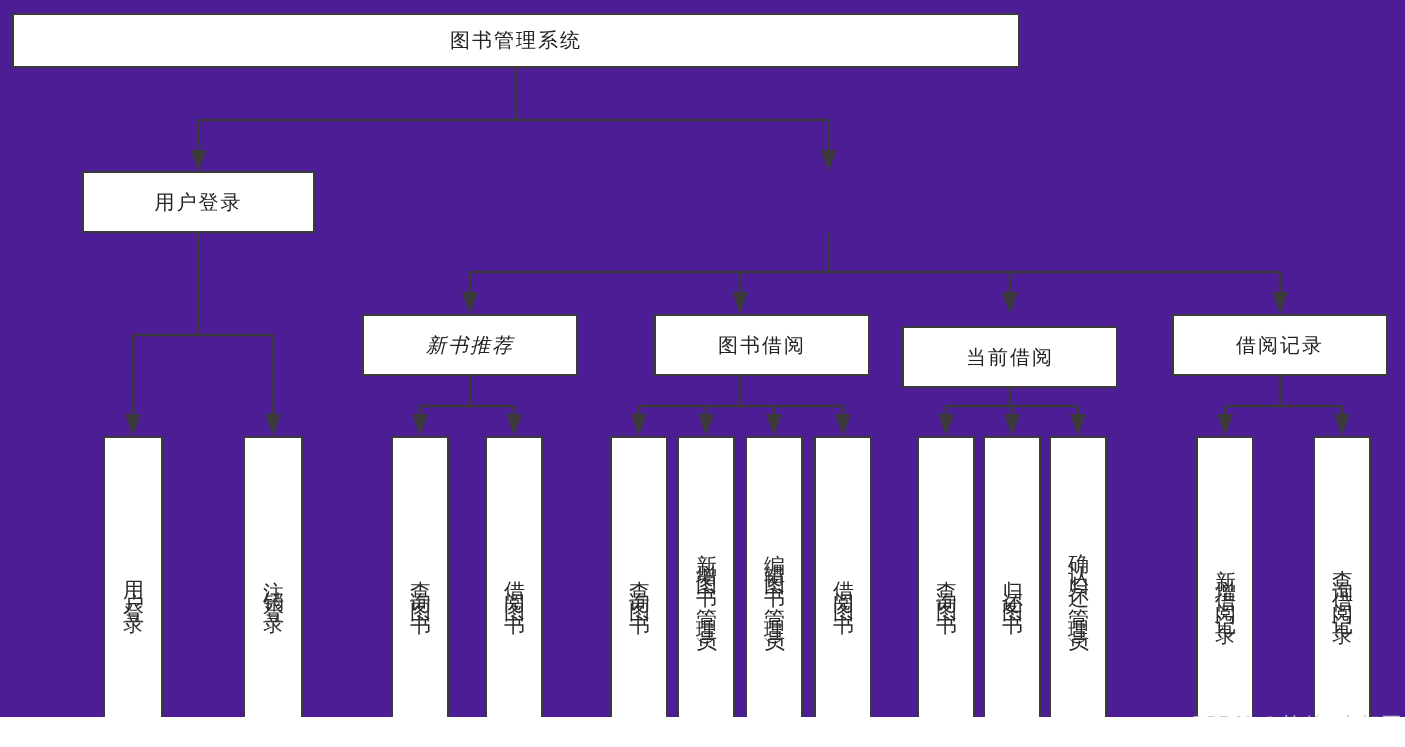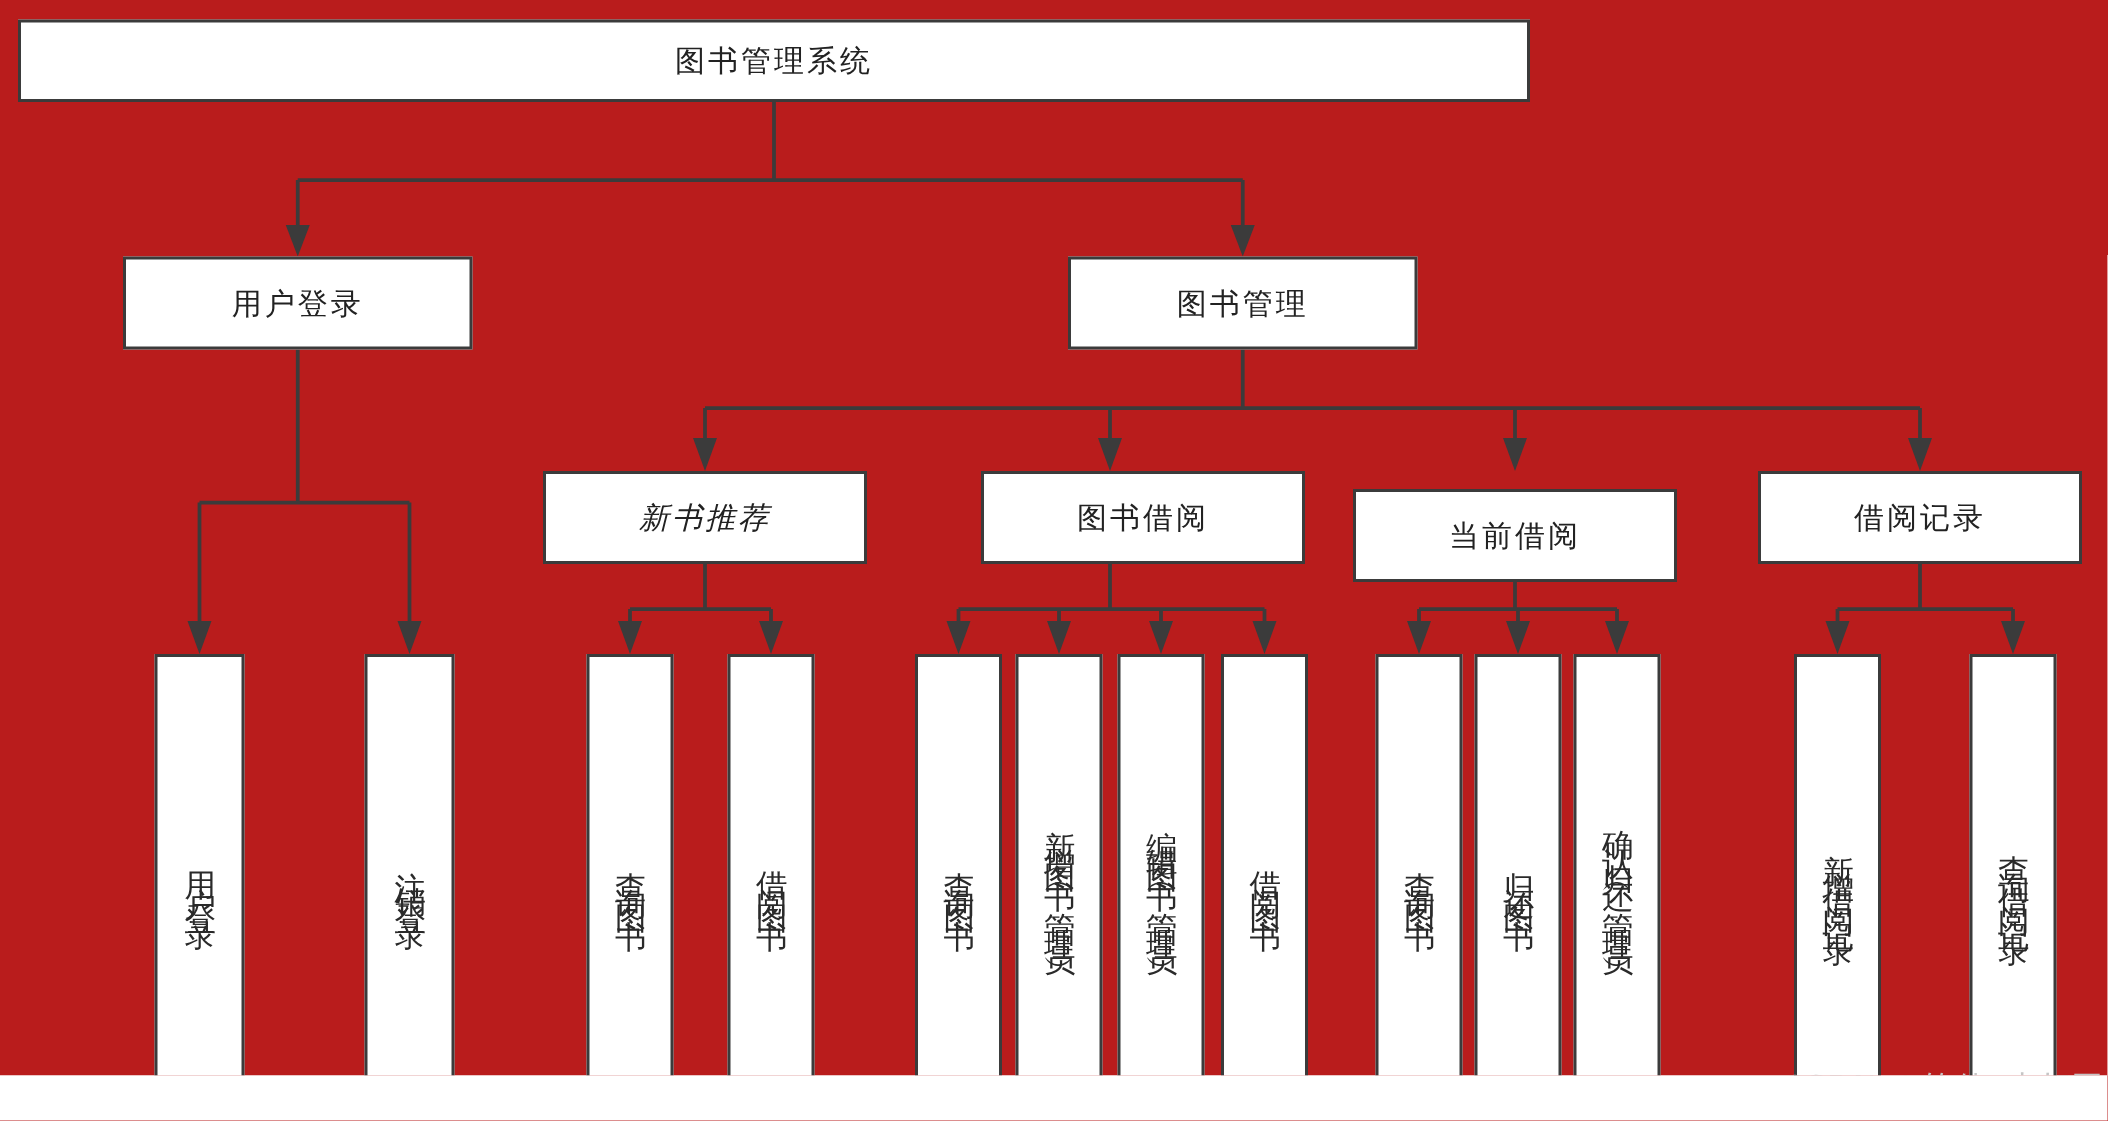--- a/index.html
+++ b/index.html
@@ -1,20 +1,20 @@
 <!DOCTYPE html>
 <html><head>
 <meta charset="utf-8">
 <style>
   html, body { margin: 0; padding: 0; background: #ffffff; }
   .canvas {
     position: relative;
     width: 1405px;
     height: 717px;
-    background: #b91c1c;
+    background: #4c1d95;
     font-family: "DejaVu Sans", "Liberation Sans", sans-serif;
     overflow: hidden;
   }
   svg.connectors {
     position: absolute;
     left: 0; top: 0;
     width: 1405px; height: 747px;
   }
   svg.connectors path {
     fill: none;
@@ -137,23 +137,20 @@
     </g>
   </svg>
 
   <div class="box n-root">
     <span class="hlabel">图书管理系统</span>
   </div>
 
   <div class="box n-user-login">
     <span class="hlabel">用户登录</span>
   </div>
-  <div class="box n-book-mgmt">
-    <span class="hlabel">图书管理</span>
-  </div>
 
   <div class="box n-new-recommend">
     <span class="hlabel">新书推荐</span>
   </div>
   <div class="box n-book-borrow">
     <span class="hlabel">图书借阅</span>
   </div>
   <div class="box n-current-borrow">
     <span class="hlabel">当前借阅</span>
   </div>

